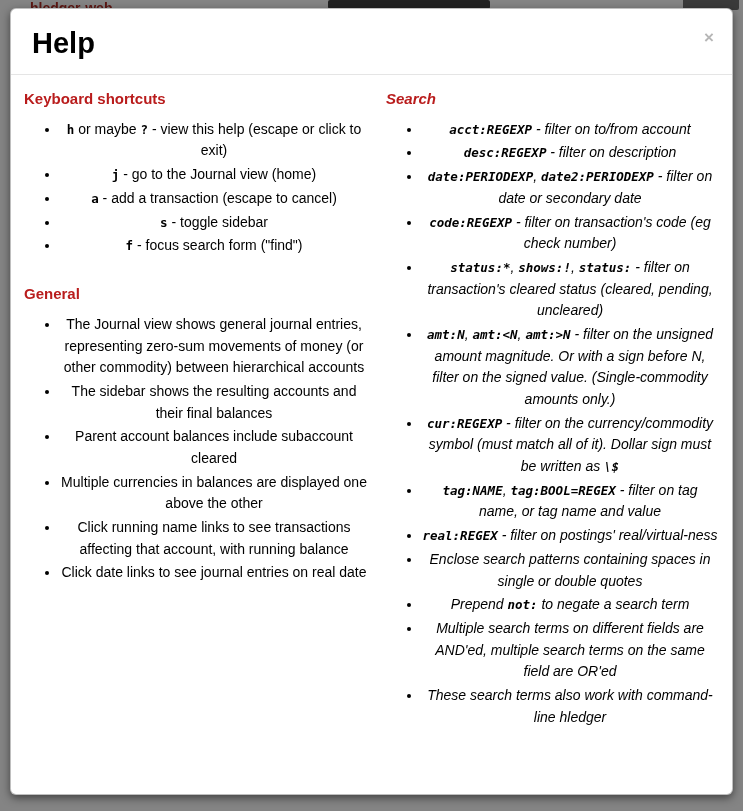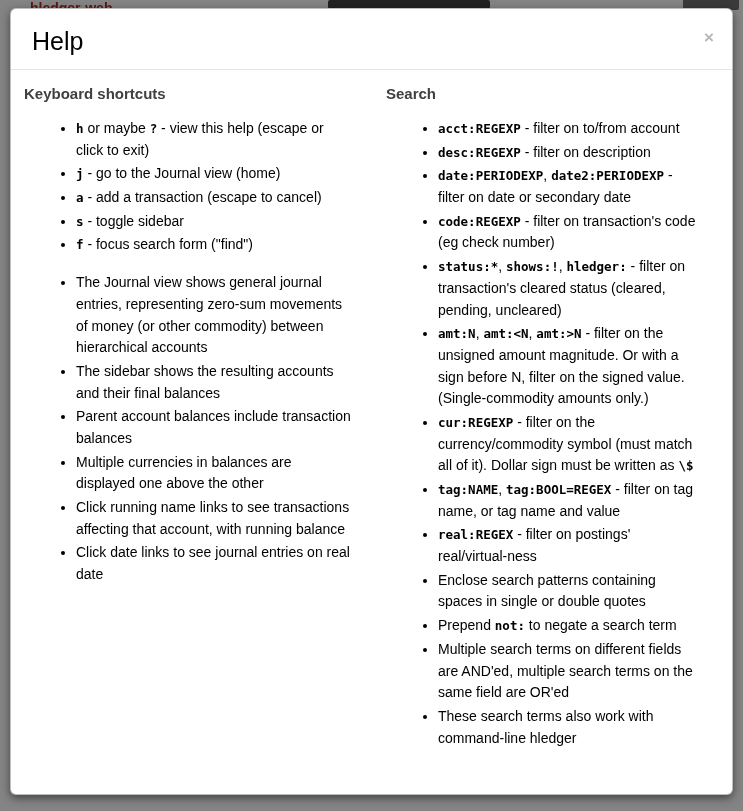--- a/index.html
+++ b/index.html
@@ -37,49 +37,50 @@
     z-index: 10;
     overflow: hidden;
   }
   .modal-header {
     position: relative;
     padding: 17px 20px 13px 21px;
     border-bottom: 1px solid #e5e5e5;
   }
   .modal-title {
     margin: 0;
-    font-size: 25px;
-    font-weight: 400;
+    font-size: 29px;
+    font-weight: 700;
     color: #000;
     line-height: 1.2;
   }
   .close-btn {
     position: absolute; top: 20px; right: 18px;
     background: none; border: 0; padding: 0;
     font-size: 17px; font-weight: bold; line-height: 1;
     color: #b6b6b6; cursor: pointer;
     font-family: "Liberation Sans", sans-serif;
   }
   .modal-body {
     display: flex;
     padding: 15px 14px 10px 13px;
   }
   .col-left { flex: 0 0 352px; padding-right: 8px; }
-  .col-right { flex: 1 1 auto; padding-left: 10px; }
+  .col-right { flex: 1 1 auto; padding-left: 10px; font-style: italic; }
   .help-heading {
     margin: 0 0 12px 0;
     font-size: 15px;
     font-weight: bold;
-    color: #404040;
+    color: #b91c1c;
   }
   section + section .help-heading { margin-top: 28px; }
   ul.help-list {
-    margin: 16px;
+    margin: 0;
     padding-left: 36px;
     list-style: disc;
+    text-align: center;
   }
   ul.help-list li {
     font-size: 14px;
     line-height: 1.55;
     color: #000;
     margin-bottom: 2px;
   }
   ul.help-list code {
     font-family: "DejaVu Sans Mono", "Liberation Mono", monospace;
     font-weight: bold;
@@ -107,39 +108,40 @@
         <h3 class="help-heading">Keyboard shortcuts</h3>
         <ul class="help-list">
             <li><code>h</code> or maybe <code>?</code> - view this help (escape or click to exit)</li>
             <li><code>j</code> - go to the Journal view (home)</li>
             <li><code>a</code> - add a transaction (escape to cancel)</li>
             <li><code>s</code> - toggle sidebar</li>
             <li><code>f</code> - focus search form ("find")</li>
           </ul>
       </section>
       <section>
+        <h3 class="help-heading">General</h3>
         <ul class="help-list">
             <li>The Journal view shows general journal entries, representing zero-sum movements of money (or other commodity) between hierarchical accounts</li>
             <li>The sidebar shows the resulting accounts and their final balances</li>
-            <li>Parent account balances include transaction balances</li>
+            <li>Parent account balances include subaccount cleared</li>
             <li>Multiple currencies in balances are displayed one above the other</li>
             <li>Click running name links to see transactions affecting that account, with running balance</li>
             <li>Click date links to see journal entries on real date</li>
           </ul>
       </section>
     </div>
     <div class="col-right">
       <section>
         <h3 class="help-heading">Search</h3>
         <ul class="help-list">
             <li><code>acct:REGEXP</code> - filter on to/from account</li>
             <li><code>desc:REGEXP</code> - filter on description</li>
             <li><code>date:PERIODEXP</code>, <code>date2:PERIODEXP</code> - filter on date or secondary date</li>
             <li><code>code:REGEXP</code> - filter on transaction's code (eg check number)</li>
-            <li><code>status:*</code>, <code>shows:!</code>, <code>hledger:</code> - filter on transaction's cleared status (cleared, pending, uncleared)</li>
+            <li><code>status:*</code>, <code>shows:!</code>, <code>status:</code> - filter on transaction's cleared status (cleared, pending, uncleared)</li>
             <li><code>amt:N</code>, <code>amt:&lt;N</code>, <code>amt:&gt;N</code> - filter on the unsigned amount magnitude. Or with a sign before N, filter on the signed value. (Single-commodity amounts only.)</li>
             <li><code>cur:REGEXP</code> - filter on the currency/commodity symbol (must match all of it). Dollar sign must be written as <code>\$</code></li>
             <li><code>tag:NAME</code>, <code>tag:BOOL=REGEX</code> - filter on tag name, or tag name and value</li>
             <li><code>real:REGEX</code> - filter on postings' real/virtual-ness</li>
             <li>Enclose search patterns containing spaces in single or double quotes</li>
             <li>Prepend <code>not:</code> to negate a search term</li>
             <li>Multiple search terms on different fields are AND'ed, multiple search terms on the same field are OR'ed</li>
             <li>These search terms also work with command-line hledger</li>
           </ul>
       </section>

